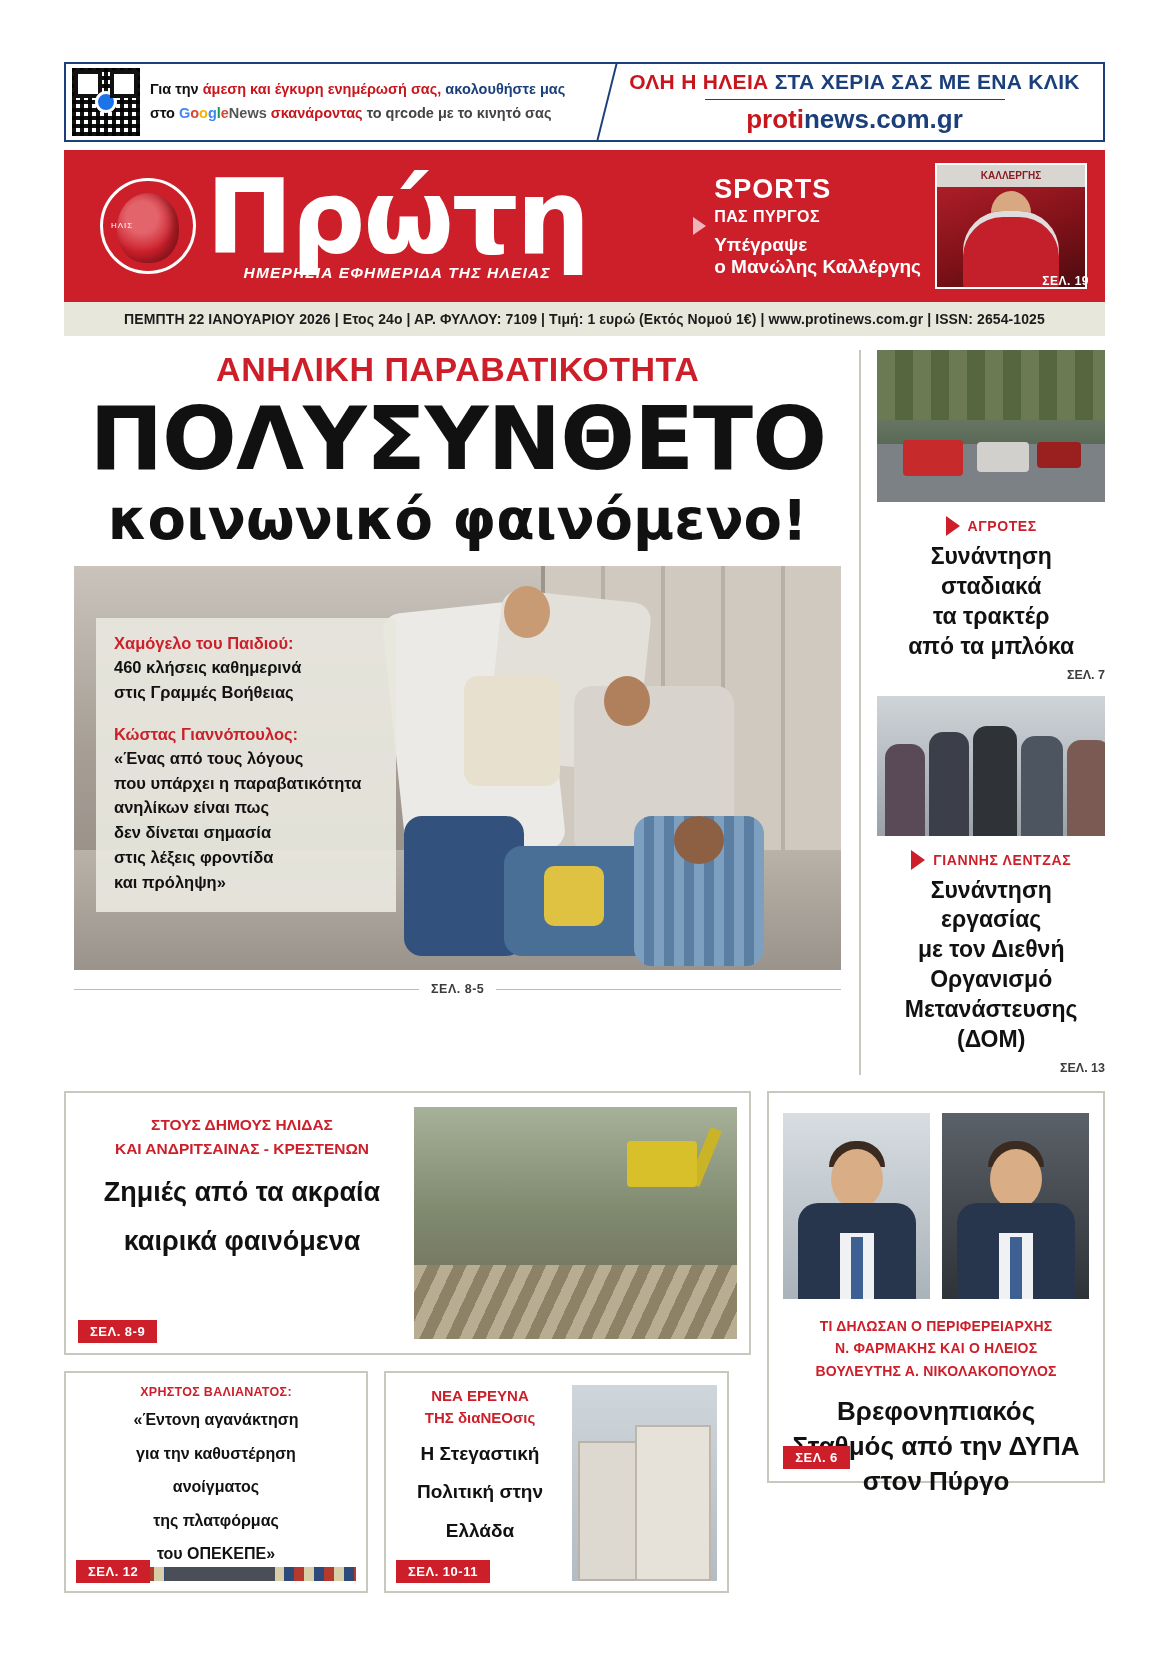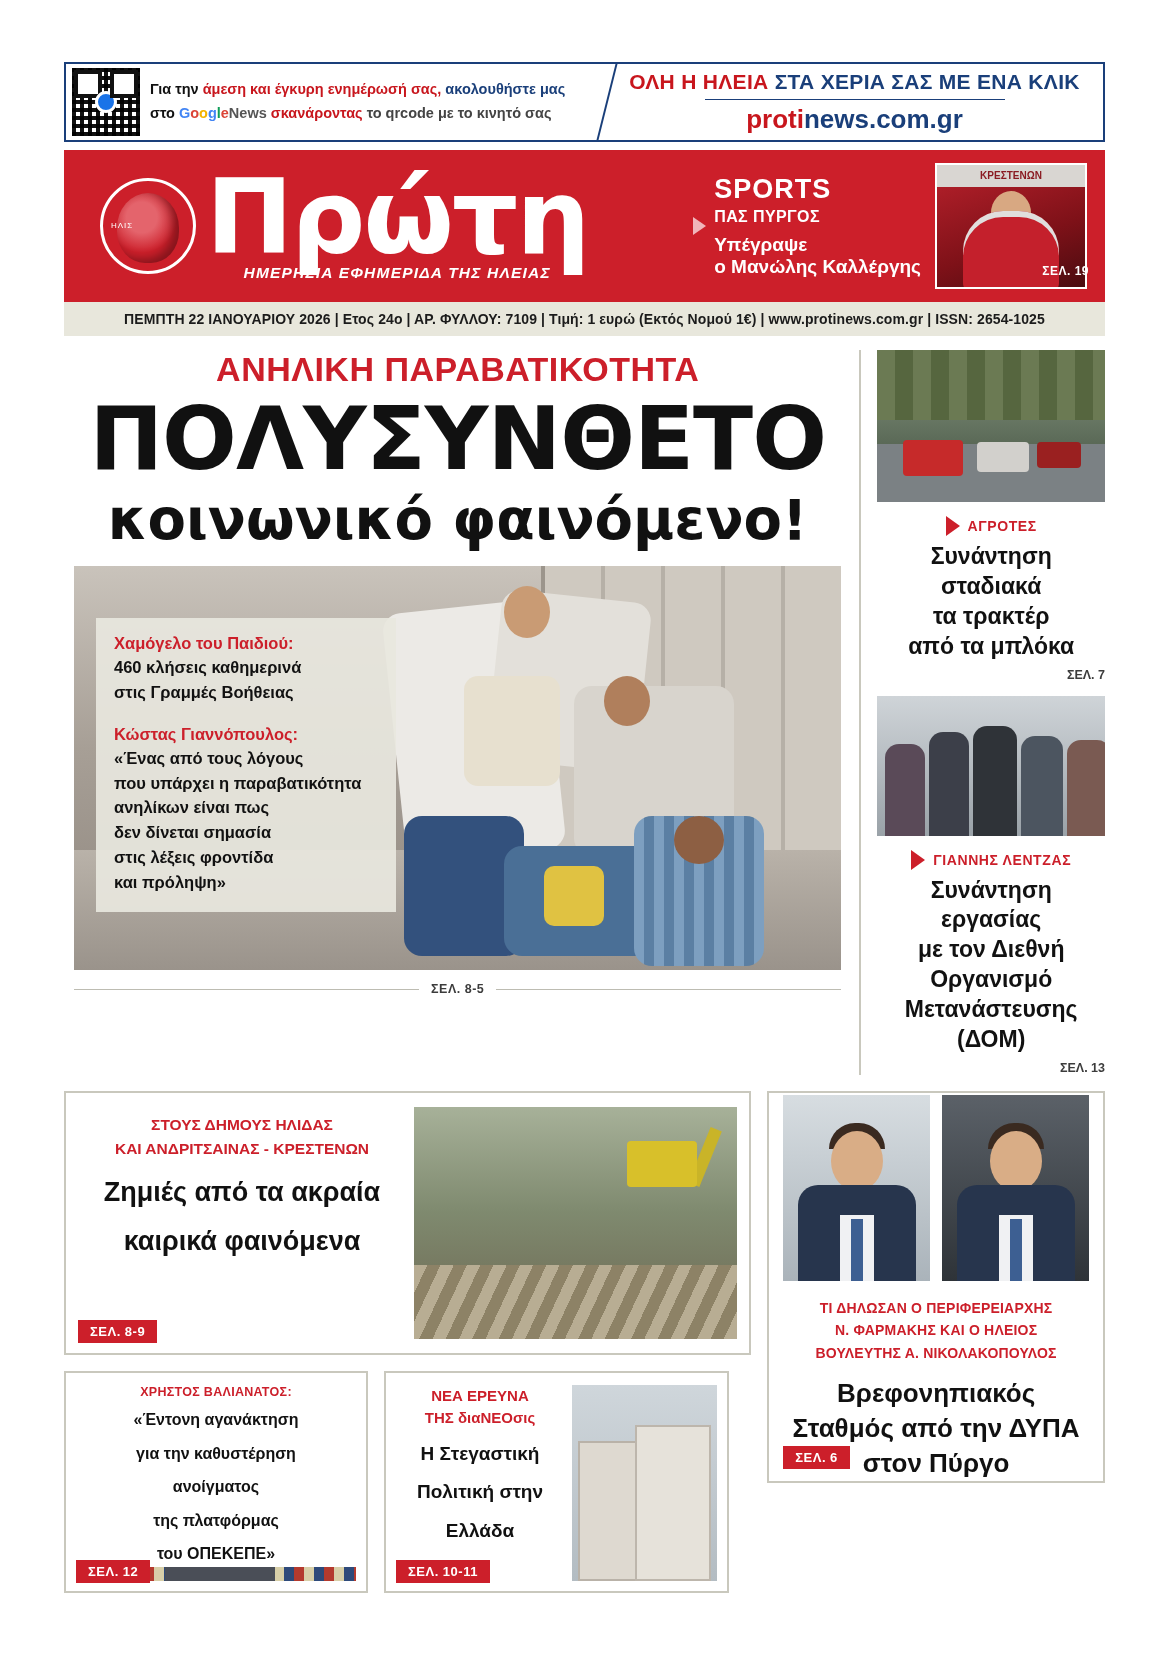--- a/index.html
+++ b/index.html
@@ -165,21 +165,21 @@
   }
   .sports-photo .phead {
     position:absolute; left:50%; top:26px; transform:translateX(-50%);
     width:40px;height:44px;border-radius:50%;background:#d8a882;
   }
   .sports-photo .ptop {
     position:absolute; left:0; right:0; top:0; height:22px; background:#d9d6d2;
     color:#8a1b22; font-size:10px; font-weight:bold; text-align:center; line-height:22px;
   }
   .sel19 {
-    position:absolute; right:16px; bottom:24px;
+    position:absolute; right:16px; bottom:14px;
     color:#fff; font-size:12px; font-weight:bold; letter-spacing:.5px;
   }
 
   
   .infobar {
     background:#e8e7dc;
     height: 34px;
     display:flex; align-items:center; justify-content:center;
     font-size: 14px; font-weight:bold; color:#1b1b1b;
     letter-spacing:.1px;
@@ -362,21 +362,21 @@
   .card-c .txt { flex:0 0 168px; }
   .card-c .over3 { text-align:center; color:#cc1f2a; font-size:15px; font-weight:bold; line-height:1.5; }
   .card-c .ttl3 { text-align:center; font-size:19px; font-weight:bold; line-height:1.5; margin-top:10px; }
   .card-c .pic3 { flex:1; margin-left:8px; position:relative; overflow:hidden;
     background: linear-gradient(180deg,#cfd6db,#b3bcc2); }
   .card-c .pic3 .b1 { position:absolute; left:6px; bottom:0; width:70px; height:140px; background:#ded9d0;
     border:2px solid #b9b2a8; }
   .card-c .pic3 .b2 { position:absolute; right:6px; bottom:0; width:76px; height:156px; background:#e6e2da;
     border:2px solid #bdb6ac; }
 
-  .card-d { padding: 2px 14px 14px; height: 392px; }
+  .card-d { padding: 20px 14px 14px; height: 392px; }
   .card-d .photos { display:flex; gap: 12px; }
   .card-d .ph { flex:1; height: 186px; position:relative; overflow:hidden; background:#cdd3d8; }
   .card-d .ph .bg1 { position:absolute; inset:0; background: linear-gradient(180deg,#d7dde1,#aab3ba); }
   .card-d .ph .bg2 { position:absolute; inset:0; background: linear-gradient(180deg,#5b6168,#2e3338); }
   .card-d .ph .suit2 { position:absolute; left:50%; bottom:0; transform:translateX(-50%);
      width:118px; height:96px; background:#27354d; border-radius:20px 20px 0 0; }
   .card-d .ph .shirt { position:absolute; left:50%; bottom:0; transform:translateX(-50%);
      width:34px; height:66px; background:#f0f1f3; }
   .card-d .ph .tie { position:absolute; left:50%; bottom:0; transform:translateX(-50%);
      width:12px; height:62px; background:#3d5f92; }
@@ -430,21 +430,21 @@
     </div>
     <div class="sports">
       <div class="sports-arrow"></div>
       <div class="sports-txt">
         <div class="s1">SPORTS</div>
         <div class="s2">ΠΑΣ ΠΥΡΓΟΣ</div>
         <div class="s3">Υπέγραψε</div>
         <div class="s4">ο Μανώλης Καλλέργης</div>
       </div>
       <div class="sports-photo">
-        <div class="ptop">ΚΡΕΣΤΕΝΩΝ</div>
+        <div class="ptop">ΚΑΛΛΕΡΓΗΣ</div>
         <div class="phead"></div>
         <div class="pbody"></div>
       </div>
       <div class="sel19">ΣΕΛ. 19</div>
     </div>
   </div>
 
   <div class="infobar">ΠΕΜΠΤΗ 22 ΙΑΝΟΥΑΡΙΟΥ 2026 | Ετος 24ο | ΑΡ. ΦΥΛΛΟΥ: 7109 | Τιμή: 1 ευρώ (Εκτός Νομού 1€) | www.protinews.com.gr | ISSN: 2654-1025</div>
 
   <div class="main">

